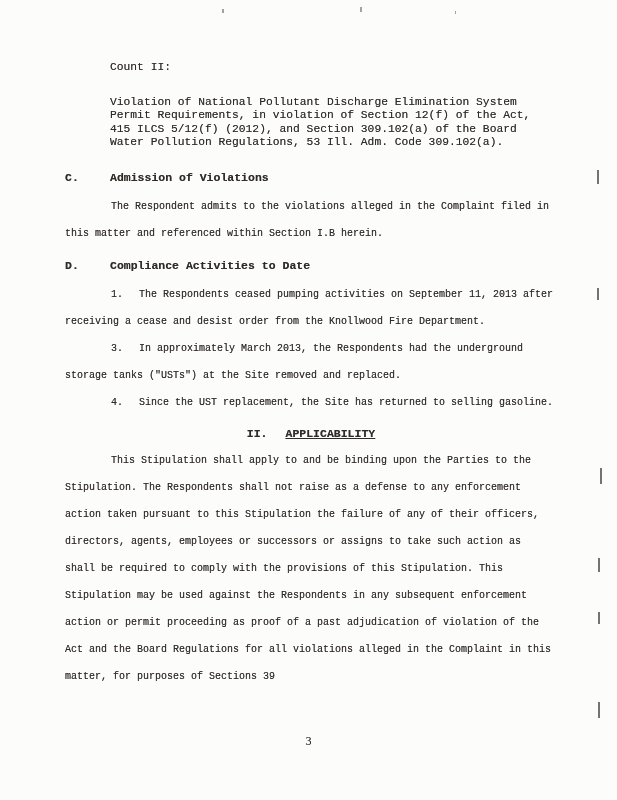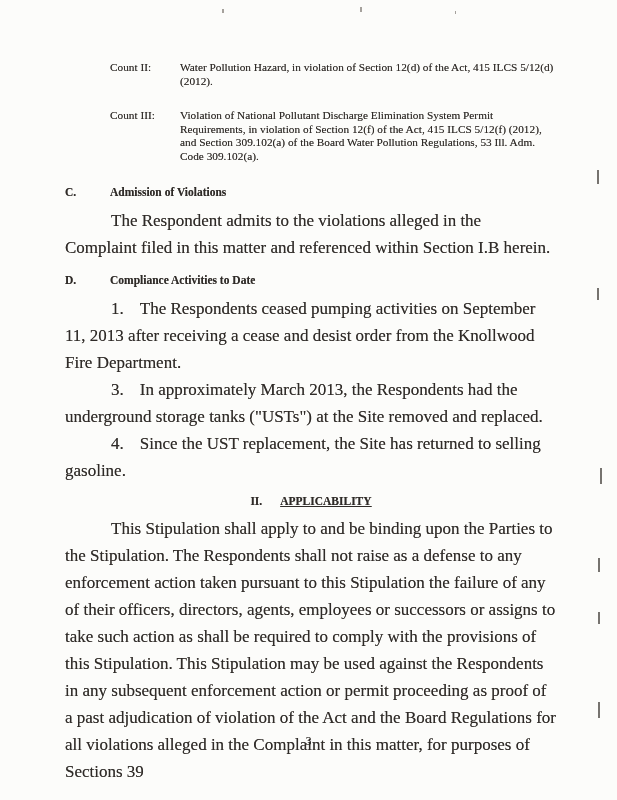--- a/index.html
+++ b/index.html
@@ -7,21 +7,21 @@
   .page {
     position:relative;
     width:617px; height:800px;
     margin:0 auto;
     background:#fcfcfa;
     color:#2f2b28;
     font-family:"Liberation Serif", serif;
     overflow:hidden;
     text-shadow:0 0 0.4px rgba(40,35,30,0.55);
   }
-  .content { padding:61px 60px 0 65px; }
+  .content { padding:61px 60px 0 65px;font-family:Liberation Mono, monospace; }
 
   .count-block {
     display:flex;
     margin-left:45px;
     margin-bottom:21px;
     font-size:11.3px;
     line-height:13.6px;
   }
   .count-label { width:70px; flex-shrink:0; }
   .count-text  { flex:1; }
@@ -30,21 +30,21 @@
     display:flex;
     font-weight:bold;
     font-size:11.5px;
     line-height:14px;
     margin:14px 0 8px 0;
   }
   .sec-heading.second { margin-top:12px; }
   .sec-label { width:45px; flex-shrink:0; }
 
   p.body {
-    font-size:17px;
+    font-size:10px;
     line-height:27px;
     text-indent:46px;
     margin:0;
   }
   .item-num { margin-right:16px; }
 
   .center-heading {
     text-align:center;
     font-weight:bold;
     font-size:11.5px;
@@ -65,25 +65,23 @@
   .speck { position:absolute; background:#6a645e; opacity:.6; }
 </style>
 </head>
 <body>
 
 <div class="page">
   <div class="content">
 
     <div class="count-block">
       <span class="count-label">Count II:</span>
-      <span class="count-text">Water Pollution Hazard, in violation of Section 12(d) of the Act, 415 ILCS 5/12(d) (2012).</span>
     </div>
 
     <div class="count-block">
-      <span class="count-label">Count III:</span>
       <span class="count-text">Violation of National Pollutant Discharge Elimination System Permit Requirements, in violation of Section 12(f) of the Act, 415 ILCS 5/12(f) (2012), and Section 309.102(a) of the Board Water Pollution Regulations, 53 Ill. Adm. Code 309.102(a).</span>
     </div>
 
     <div class="sec-heading">
       <span class="sec-label">C.</span>
       <span class="sec-title">Admission of Violations</span>
     </div>
 
     <p class="body">The Respondent admits to the violations alleged in the Complaint filed in this matter and referenced within Section I.B herein.</p>
 

